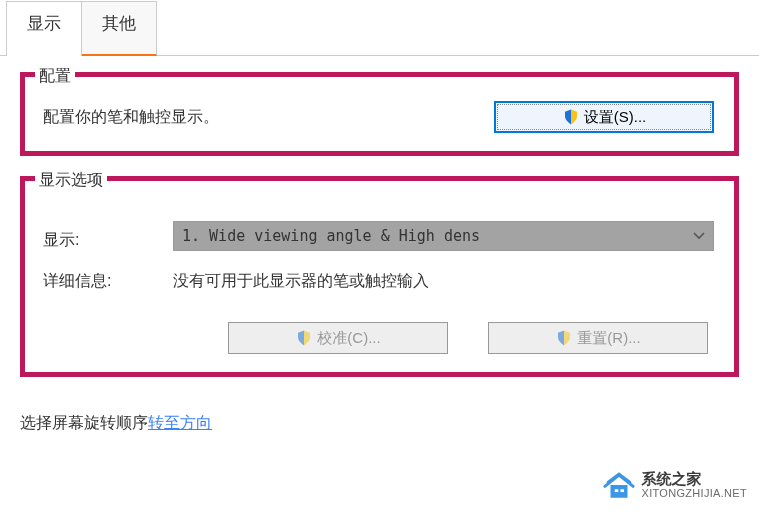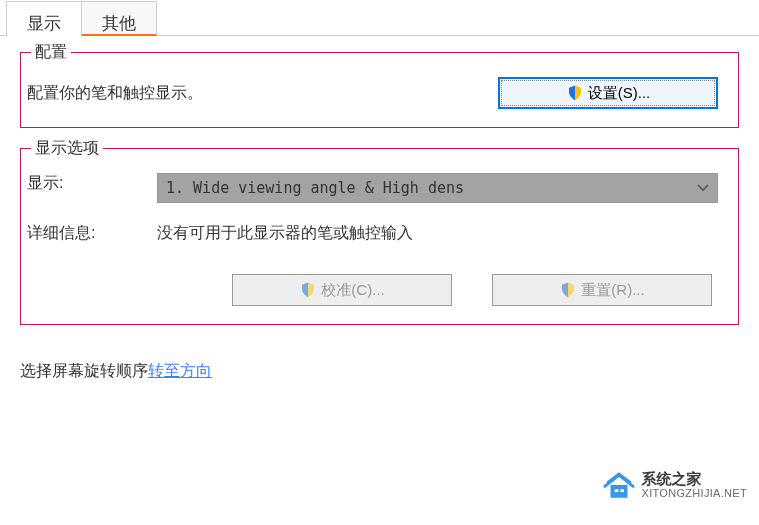--- a/index.html
+++ b/index.html
@@ -11,21 +11,21 @@
       height: 525px;
       position: relative;
       color: #333;
     }
 
     
     .tabs {
       display: flex;
       padding-left: 6px;
       border-bottom: 1px solid #ccc;
-      height: 36px;
+      height: 56px;
     }
     .tab {
       padding: 10px 20px 8px 20px;
       border: 1px solid transparent;
       border-bottom: none;
       font-size: 17px;
       position: relative;
       bottom: -1px;
     }
     .tab.active {
@@ -39,23 +39,23 @@
       border-left: none;
     }
 
     
     .content {
       padding: 16px 20px;
     }
 
     
     .group {
-      border: 1px solid #be185d;
-      position: relative;
-      padding: 24px 20px 18px 6px;
+      border: 5px solid #be185d;
+      position: relative;
+      padding: 24px 20px 18px 18px;
       margin-bottom: 20px;
     }
     .group-title {
       position: absolute;
       top: -11px;
       left: 10px;
       background: #fff;
       padding: 0 4px;
       font-size: 16px;
     }
@@ -96,22 +96,23 @@
       background: #eee;
       cursor: default;
     }
     .btn.disabled .shield path { opacity: 0.55; }
 
     .shield { width: 18px; height: 18px; flex-shrink: 0; }
 
     
     .form-row {
       display: flex;
-      align-items: flex-start;
+      align-items: flex-end;
       margin-bottom: 20px;
+      margin-top: 16px;
     }
     .form-label {
       width: 130px;
       font-size: 16px;
     }
     .form-value {
       flex: 1;
     }
     .dropdown {
       width: 100%;

